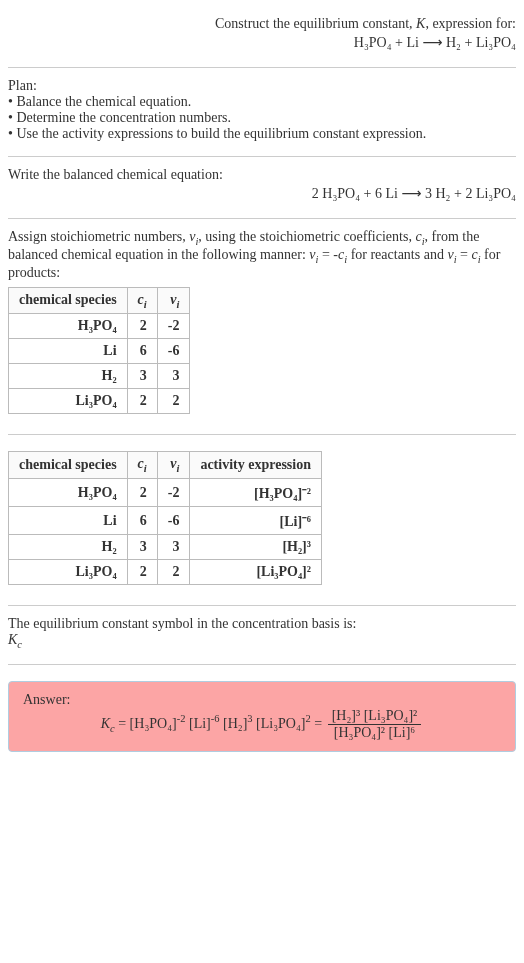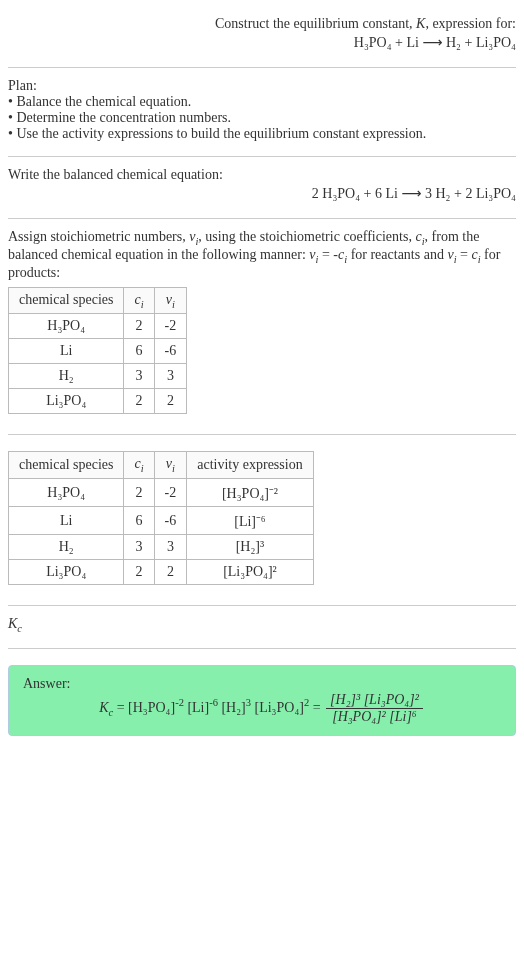--- a/index.html
+++ b/index.html
@@ -20,45 +20,44 @@
     border-top: 1px solid #ccc;
     margin: 4px 0;
   }
   table {
     border-collapse: collapse;
     margin: 6px 0;
   }
   th, td {
     border: 1px solid #bbb;
     padding: 4px 10px;
-    text-align: center;
-    font-weight: normal;
+    text-align: right;
+    font-weight: bold;
   }
   th {
     background: #fafafa;
   }
   .answer-box {
-    background: #86efac;
+    background: #fca5a5;
     border: 1px solid #b0cde0;
     border-radius: 4px;
     padding: 10px 14px;
     margin-top: 6px;
   }
   .eq-line {
     margin: 2px 0;
     text-align: right;
   }
   sub { font-size: 0.75em; }
   sup { font-size: 0.75em; }
   .frac {
     display: inline-block;
     vertical-align: middle;
     text-align: center;
     margin: 0 2px;
-    font-style: italic;
   }
   .frac .num {
     display: block;
     border-bottom: 1px solid #333;
     padding: 0 4px;
   }
   .frac .den {
     display: block;
     padding: 0 4px;
   }
@@ -157,20 +156,21 @@
       <td>2</td>
       <td>2</td>
       <td>[Li₃PO₄]²</td>
     </tr>
   </tbody>
     </table>
 </div>
 <hr>
 
 <div class="section">
+  <div>The equilibrium constant symbol in the concentration basis is:</div>
   <div class="italic">K<sub>c</sub></div>
 </div>
 <hr>
 
 <div class="section">
   <div class="answer-box">
     <div>Answer:</div>
     <div style="margin-top:0; text-align:center;">
       <span class="italic">K<sub>c</sub></span> = [H₃PO₄]<sup>-2</sup> [Li]<sup>-6</sup> [H₂]<sup>3</sup> [Li₃PO₄]<sup>2</sup> =
       <span class="frac">

